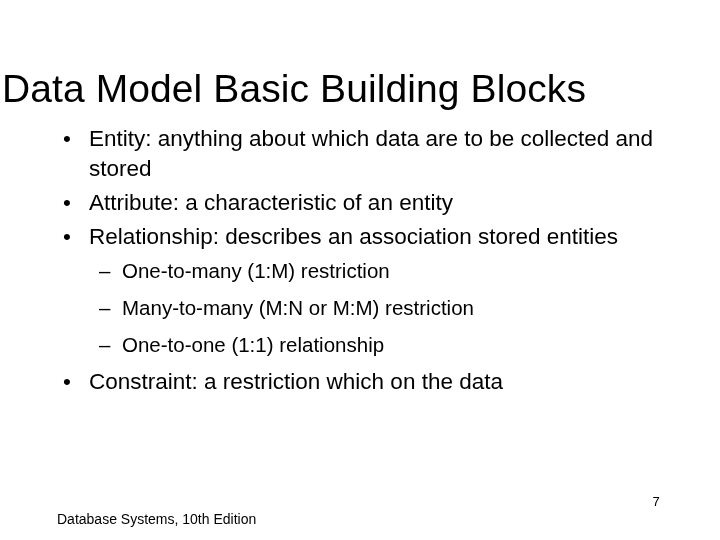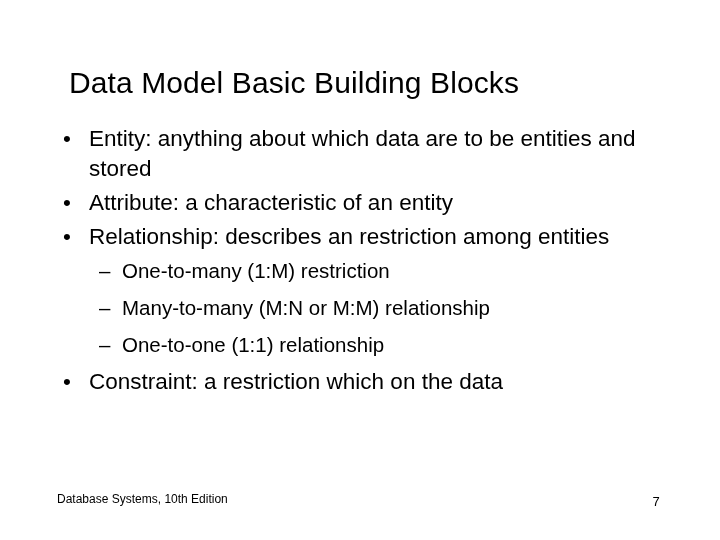--- a/index.html
+++ b/index.html
@@ -20,21 +20,21 @@
     overflow: hidden;
     box-sizing: border-box;
   }
   
   .slide-title {
     position: absolute;
     left: 0;
     top: 46px;
     width: 588px;
     text-align: center;
-    font-size: 30px;
+    font-size: 39px;
     font-weight: normal;
     line-height: 34px;
     letter-spacing: 0.1px;
     color: #000000;
     white-space: nowrap;
   }
   
   .body-area {
     position: absolute;
     left: 56px;
@@ -74,22 +74,22 @@
     font-size: 20.5px;
     line-height: 29px;
   }
   .bullet-text {
     display: block;
   }
   
   .footer-note {
     position: absolute;
     left: 57px;
-    top: 492px;
-    font-size: 12px;
+    top: 512px;
+    font-size: 14px;
     line-height: 14px;
     color: #000000;
     white-space: nowrap;
   }
   .slide-number {
     position: absolute;
     left: 640px;
     top: 494px;
     width: 32px;
     text-align: center;
@@ -102,41 +102,41 @@
 <body>
 
 <div class="slide">
 
   <h1 class="slide-title">Data Model Basic Building Blocks</h1>
 
   <div class="body-area">
 
     <div class="bullet-l1">
       <span class="marker">•</span>
-      <span class="bullet-text">Entity: anything about which data are to be entities and stored</span>
+      <span class="bullet-text">Entity: anything about which data are to be collected and stored</span>
     </div>
 
     <div class="bullet-l1">
       <span class="marker">•</span>
       <span class="bullet-text">Attribute: a characteristic of an entity</span>
     </div>
 
     <div class="bullet-l1">
       <span class="marker">•</span>
-      <span class="bullet-text">Relationship: describes an restriction among entities</span>
+      <span class="bullet-text">Relationship: describes an association stored entities</span>
     </div>
 
     <div class="bullet-l2-group">
       <div class="bullet-l2">
         <span class="marker">–</span>
         <span class="bullet-text">One-to-many (1:M) restriction</span>
       </div>
       <div class="bullet-l2">
         <span class="marker">–</span>
-        <span class="bullet-text">Many-to-many (M:N or M:M) relationship</span>
+        <span class="bullet-text">Many-to-many (M:N or M:M) restriction</span>
       </div>
       <div class="bullet-l2">
         <span class="marker">–</span>
         <span class="bullet-text">One-to-one (1:1) relationship</span>
       </div>
     </div>
 
     <div class="bullet-l1">
       <span class="marker">•</span>
       <span class="bullet-text">Constraint: a restriction which on the data</span>

